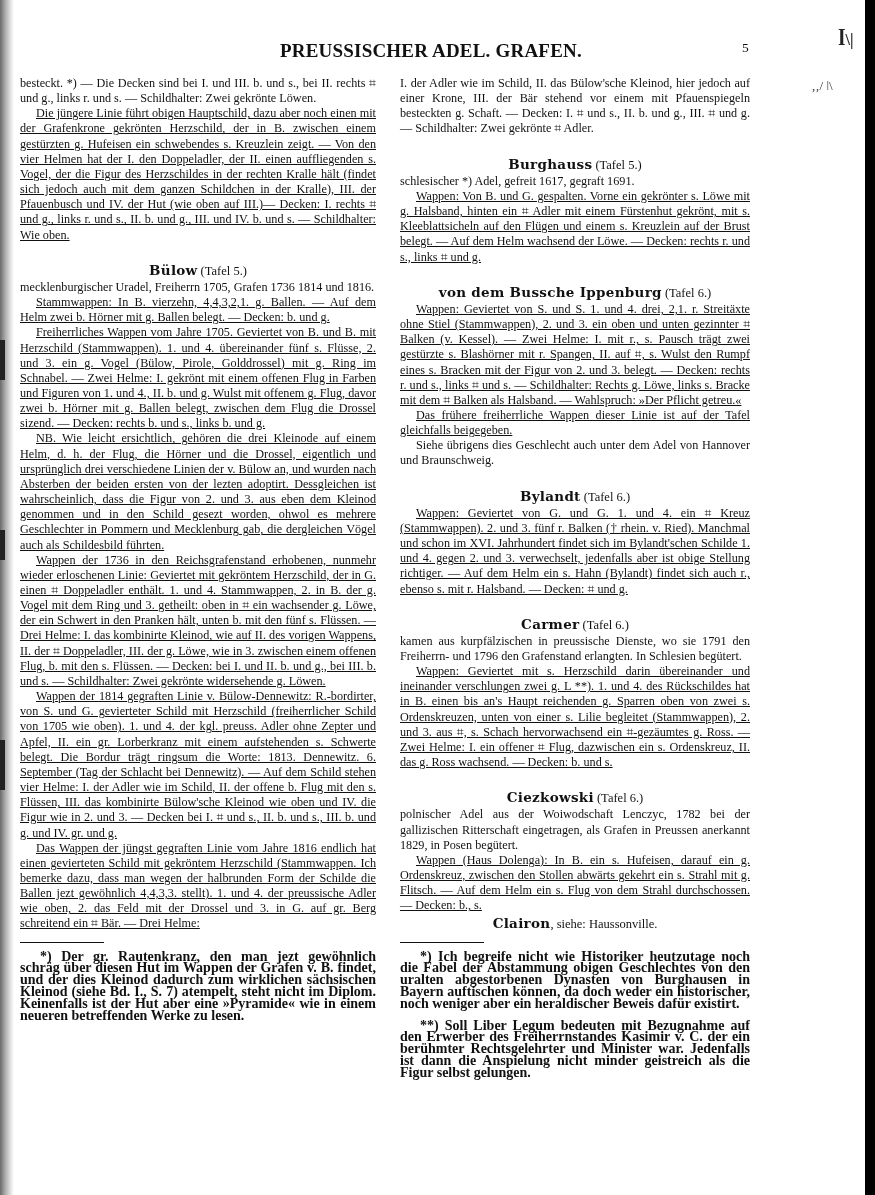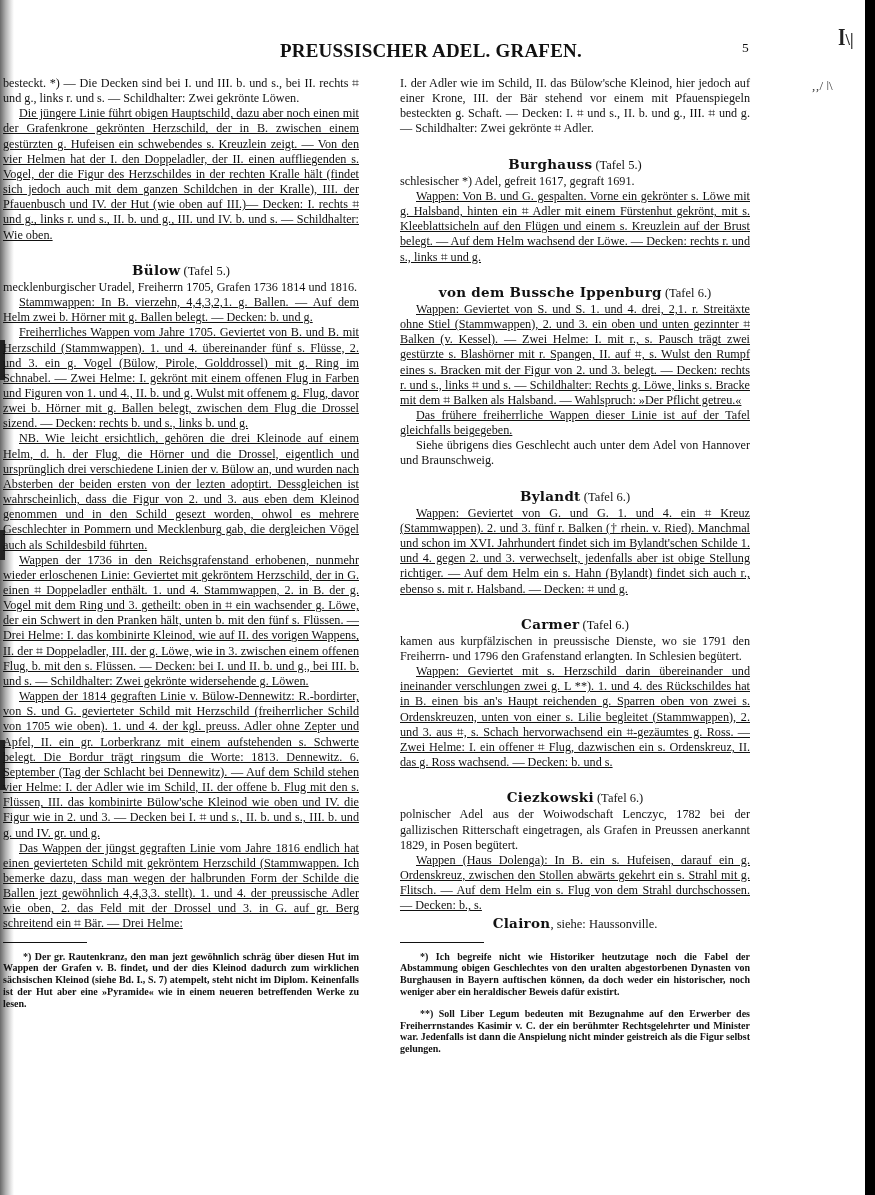--- a/index.html
+++ b/index.html
@@ -8,30 +8,30 @@
     .left-edge { position:absolute; left:0; top:0; width:14px; height:1195px;
       background:linear-gradient(to right,#6a6a6a 0%,#b0b0b0 40%,#e8e8e8 80%,#fff 100%); }
     .left-edge .mark { position:absolute; left:0; width:5px; background:#222; }
     .right-bar { position:absolute; right:0; top:0; width:10px; height:1195px; background:#000; }
     .right-marks { position:absolute; left:838px; top:30px; font-size:16px; color:#222; font-weight:bold; }
     .right-marks2 { position:absolute; left:812px; top:78px; font-size:13px; color:#333; }
     .header { position:absolute; top:40px; left:0; width:875px; height:20px; }
     .running-title { position:absolute; left:280px; top:0; font-size:19px; font-weight:bold; letter-spacing:0.2px; }
     .page-number { position:absolute; left:742px; top:0; font-size:13.5px; }
     .col { position:absolute; top:76px; font-size:12.2px; line-height:15.15px; text-align:justify; }
-    .col.left { left:3px; width:356px; }
+    .col.left { left:20px; width:356px; }
     .col.right { left:400px; width:350px; }
     .col p { margin:0; text-indent:16px; }
     .col p.noindent { text-indent:0; }
     .col p.gap { margin-top:0;text-decoration:underline; }
     .entry-title { text-align:center; margin:20px 0 1px 0; text-indent:0 !important; }
     .entry-name { font-family:"DejaVu Serif",serif; font-weight:900; font-size:13.5px; letter-spacing:0.3px; }
     .entry-tafel { font-size:12.5px; }
     .fn-rule { width:84px; border-top:1.5px solid #111; margin:10px 0 8px 0; }
-    .footnote { font-size:10px; line-height:11.8px; font-weight:bold; text-align:justify; }
+    .footnote { font-size:14px; line-height:11.8px; font-weight:bold; text-align:justify; }
     .footnote p { margin:0; text-indent:20px; }
     .footnote p + p { margin-top:10px; }
   </style>
 </head>
 <body>
 
 <div class="left-edge">
   <div class="mark" style="top:340px;height:40px"></div>
   <div class="mark" style="top:530px;height:30px"></div>
   <div class="mark" style="top:740px;height:50px"></div>

